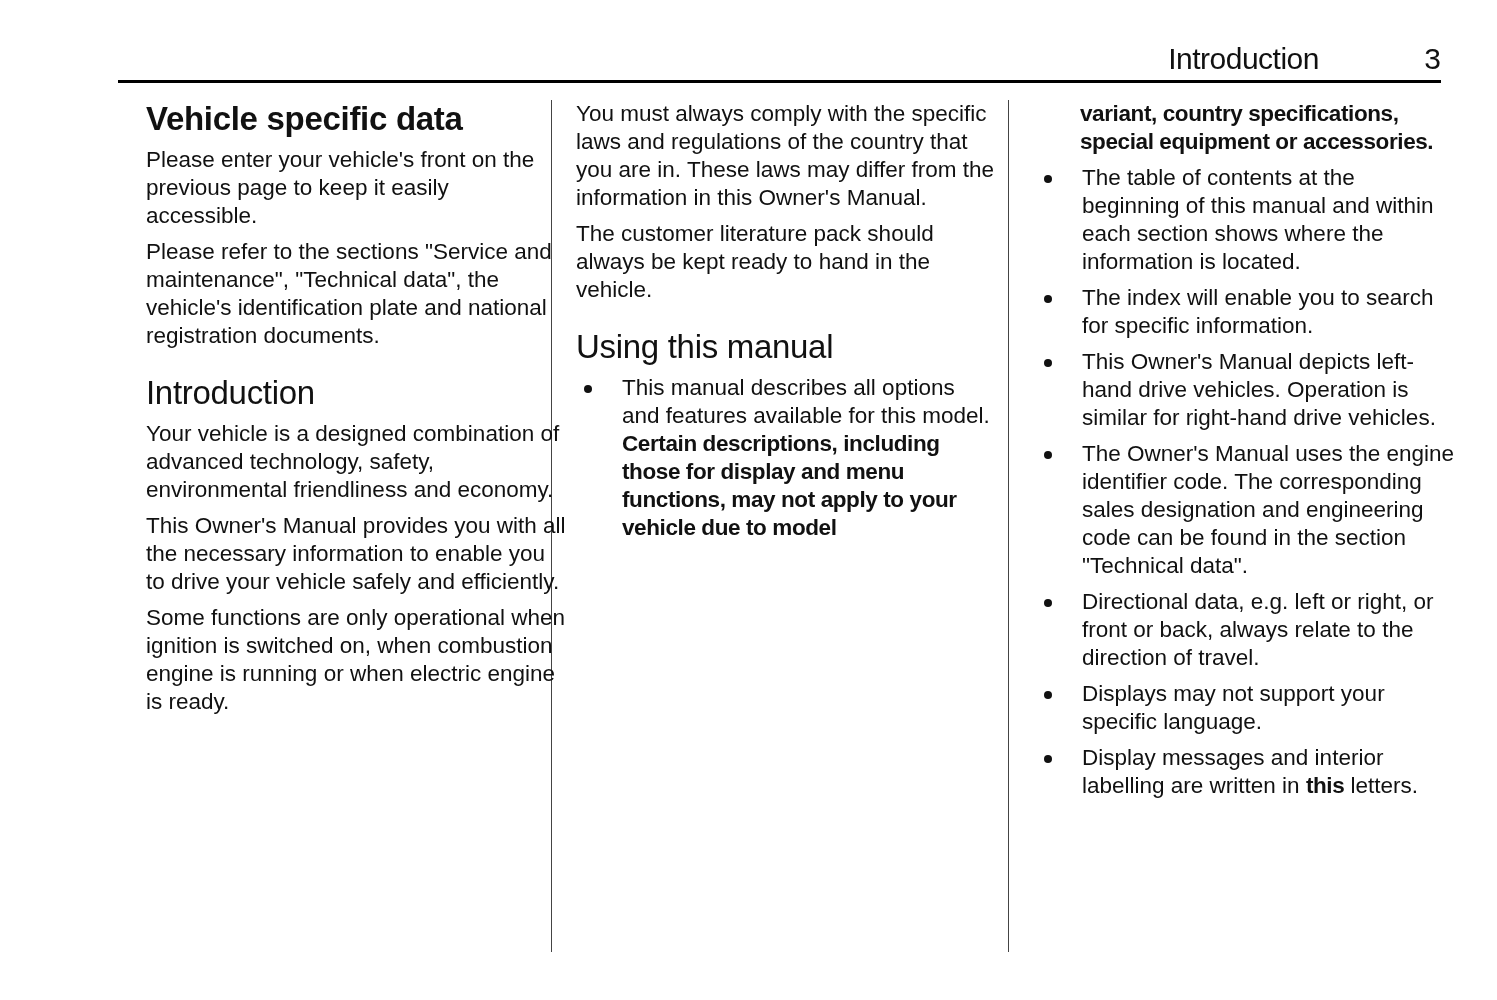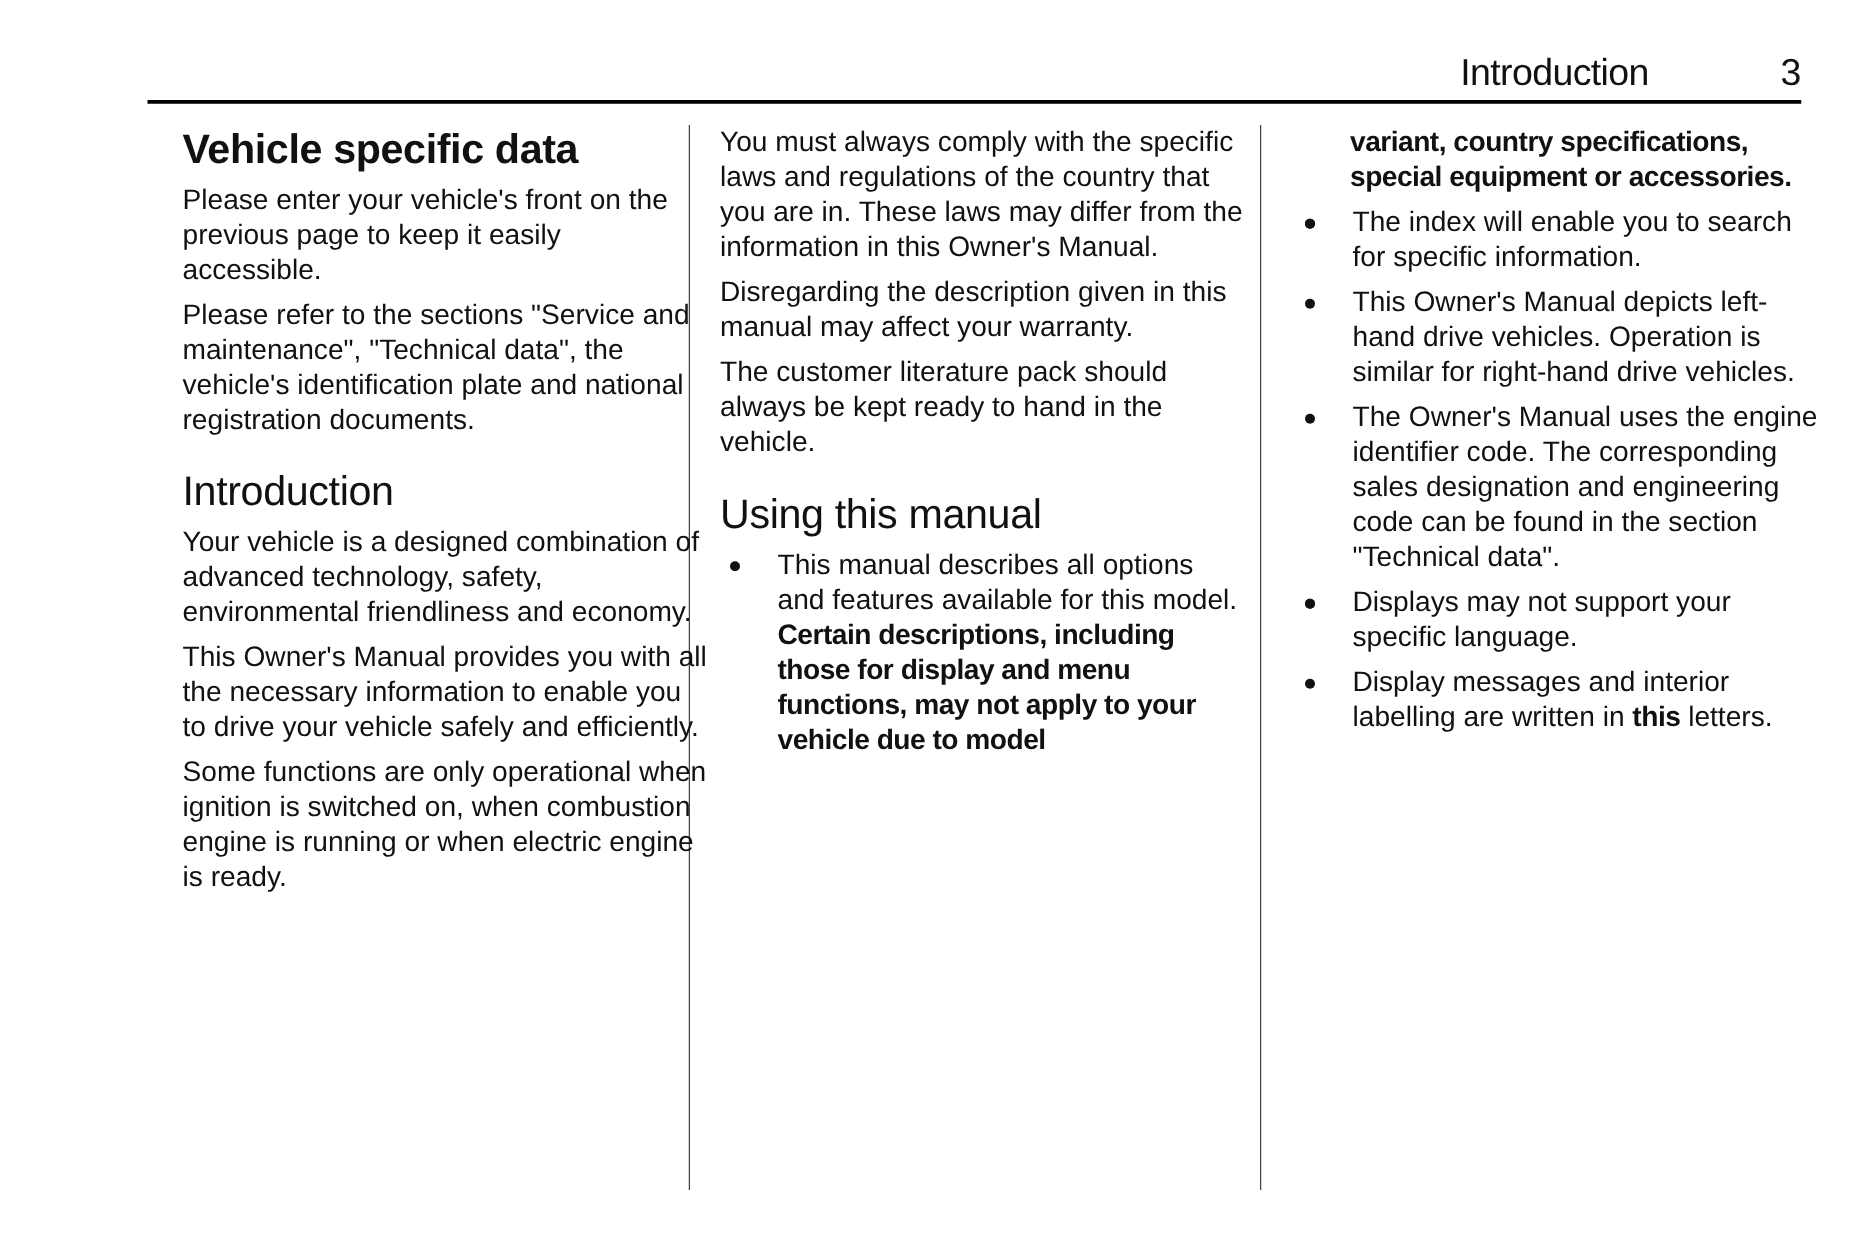--- a/index.html
+++ b/index.html
@@ -43,35 +43,34 @@
   <p>Please enter your vehicle's front on the previous page to keep it easily accessible.</p>
   <p>Please refer to the sections "Service and maintenance", "Technical data", the vehicle's identification plate and national registration documents.</p>
   <h2 class="sp">Introduction</h2>
   <p>Your vehicle is a designed combination of advanced technology, safety, environmental friendliness and economy.</p>
   <p>This Owner's Manual provides you with all the necessary information to enable you to drive your vehicle safely and efficiently.</p>
   <p>Some functions are only operational when ignition is switched on, when combustion engine is running or when electric engine is ready.</p>
 </div>
 
 <div class="col col2">
   <p>You must always comply with the specific laws and regulations of the country that you are in. These laws may differ from the information in this Owner's Manual.</p>
-  <p>Disregarding the description given in this manual may affect your warranty.</p>
   <p>The customer literature pack should always be kept ready to hand in the vehicle.</p>
   <h2 class="sp">Using this manual</h2>
   <ul>
     <li>
       <span class="bullet"></span>
       <span>This manual describes all options and features available for this model. </span><b>Certain descriptions, including those for display and menu functions, may not apply to your vehicle due to model</b>
     </li>
   </ul>
 </div>
 
 <div class="col col3">
   <div class="cont">variant, country specifications, special equipment or accessories.</div>
   <ul>
-    <li><span class="bullet"></span></li>
+    <li><span class="bullet"></span><span>The table of contents at the beginning of this manual and within each section shows where the information is located.</span></li>
     <li><span class="bullet"></span><span>The index will enable you to search for specific information.</span></li>
     <li><span class="bullet"></span><span>This Owner's Manual depicts left-hand drive vehicles. Operation is similar for right-hand drive vehicles.</span></li>
     <li><span class="bullet"></span><span>The Owner's Manual uses the engine identifier code. The corresponding sales designation and engineering code can be found in the section "Technical data".</span></li>
-    <li><span class="bullet"></span></li>
+    <li><span class="bullet"></span><span>Directional data, e.g. left or right, or front or back, always relate to the direction of travel.</span></li>
     <li><span class="bullet"></span><span>Displays may not support your specific language.</span></li>
     <li><span class="bullet"></span><span>Display messages and interior labelling are written in </span><b>this</b><span> letters.</span></li>
   </ul>
 </div>
 
 </body></html>

